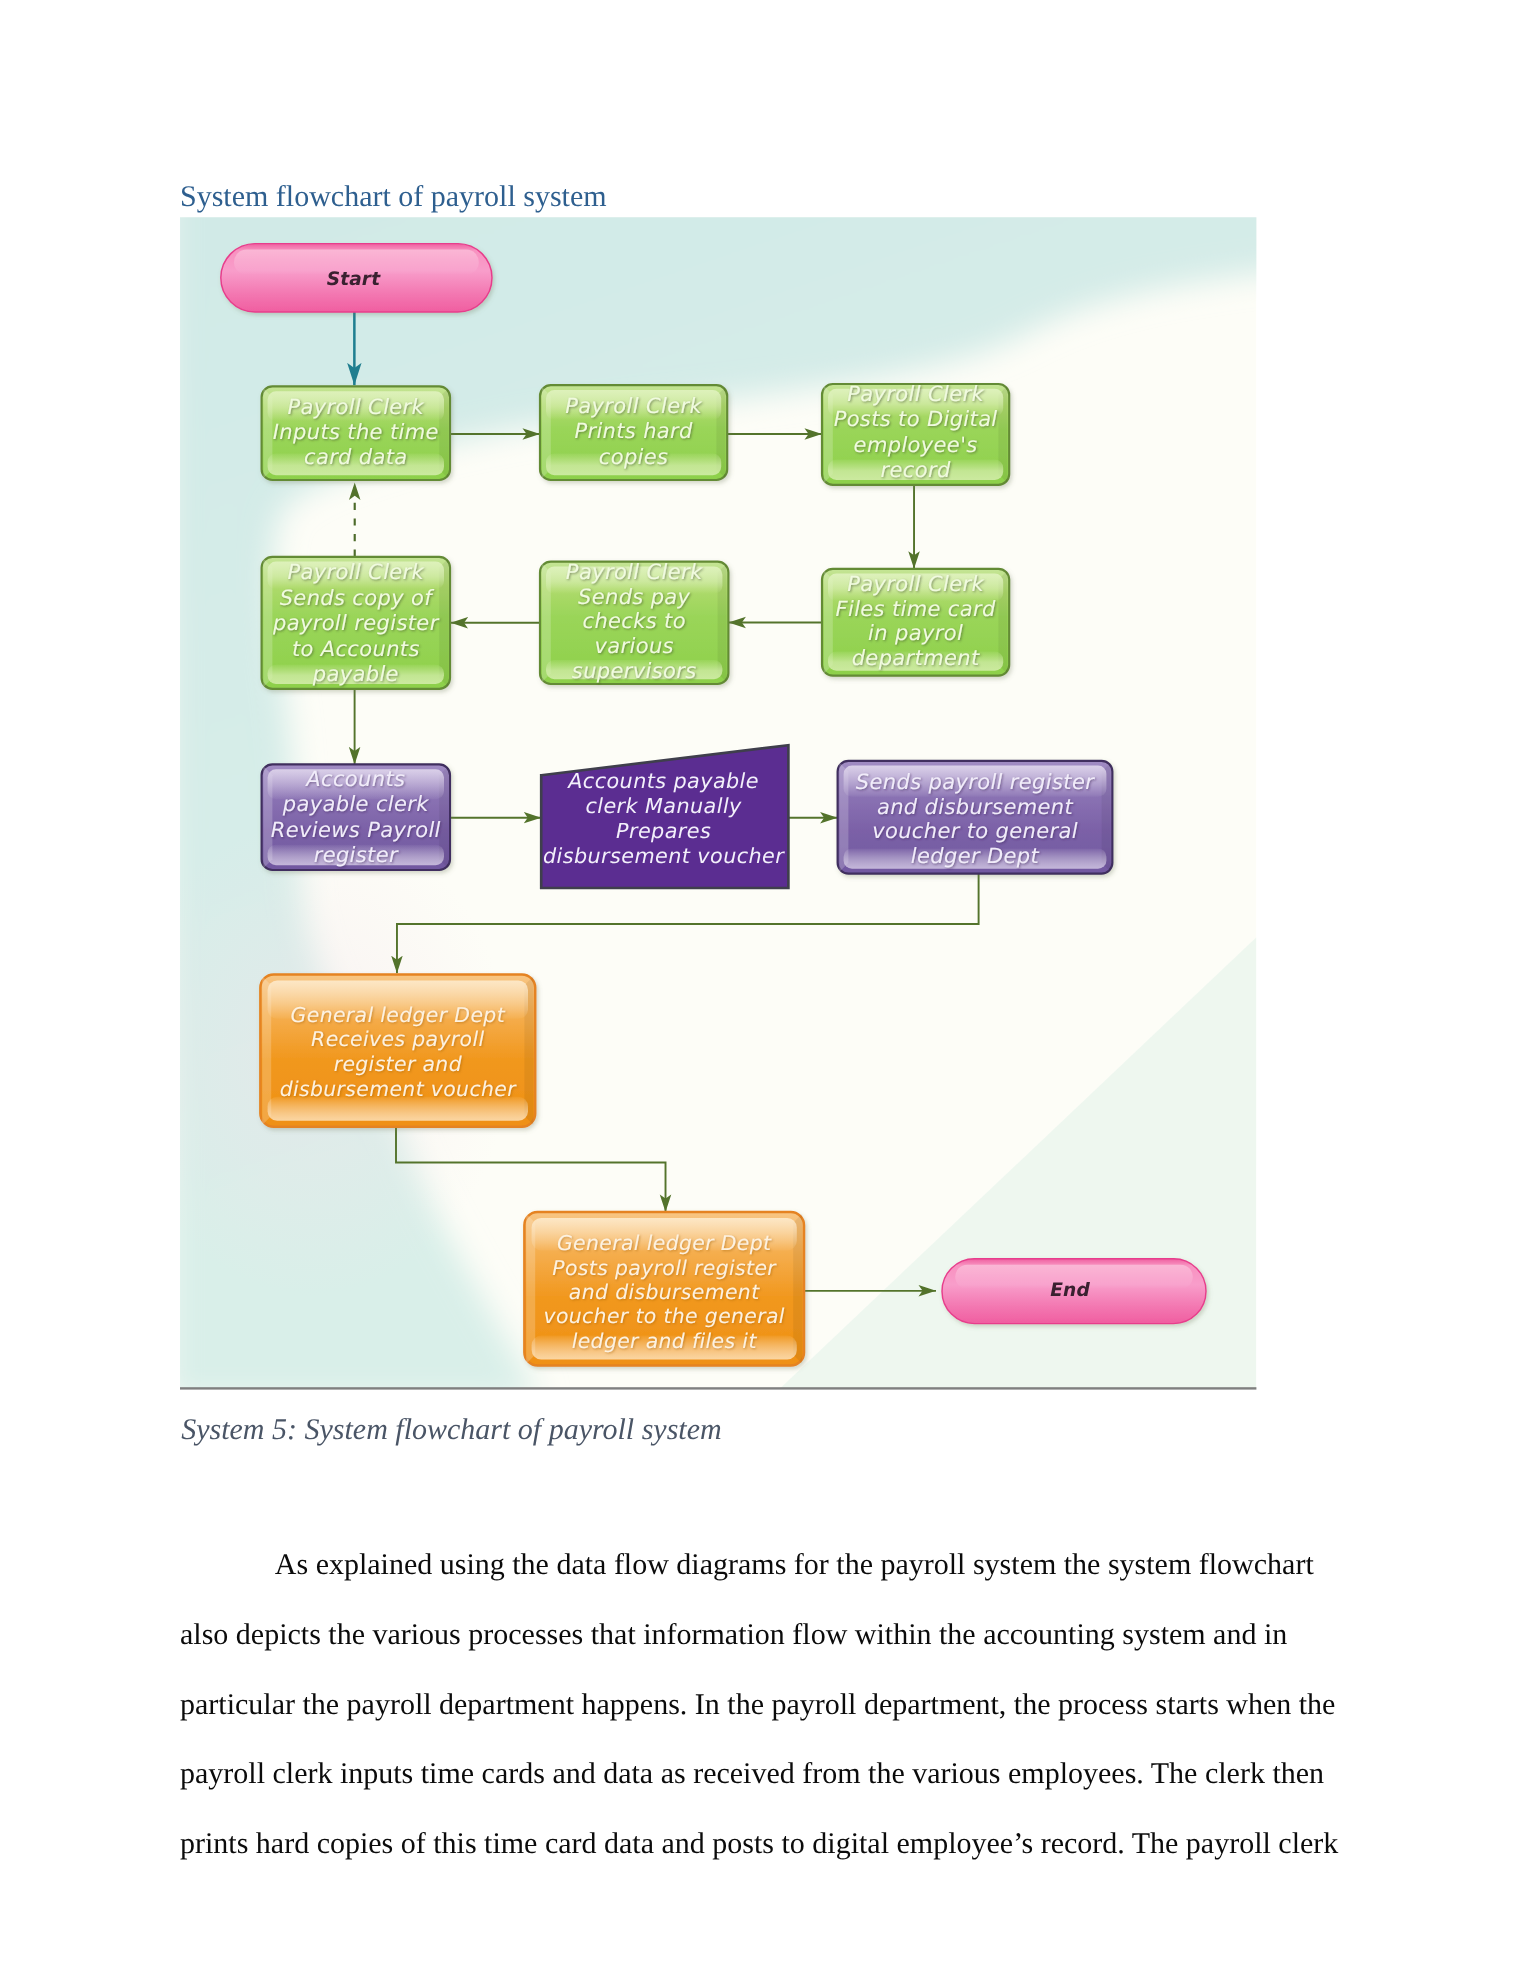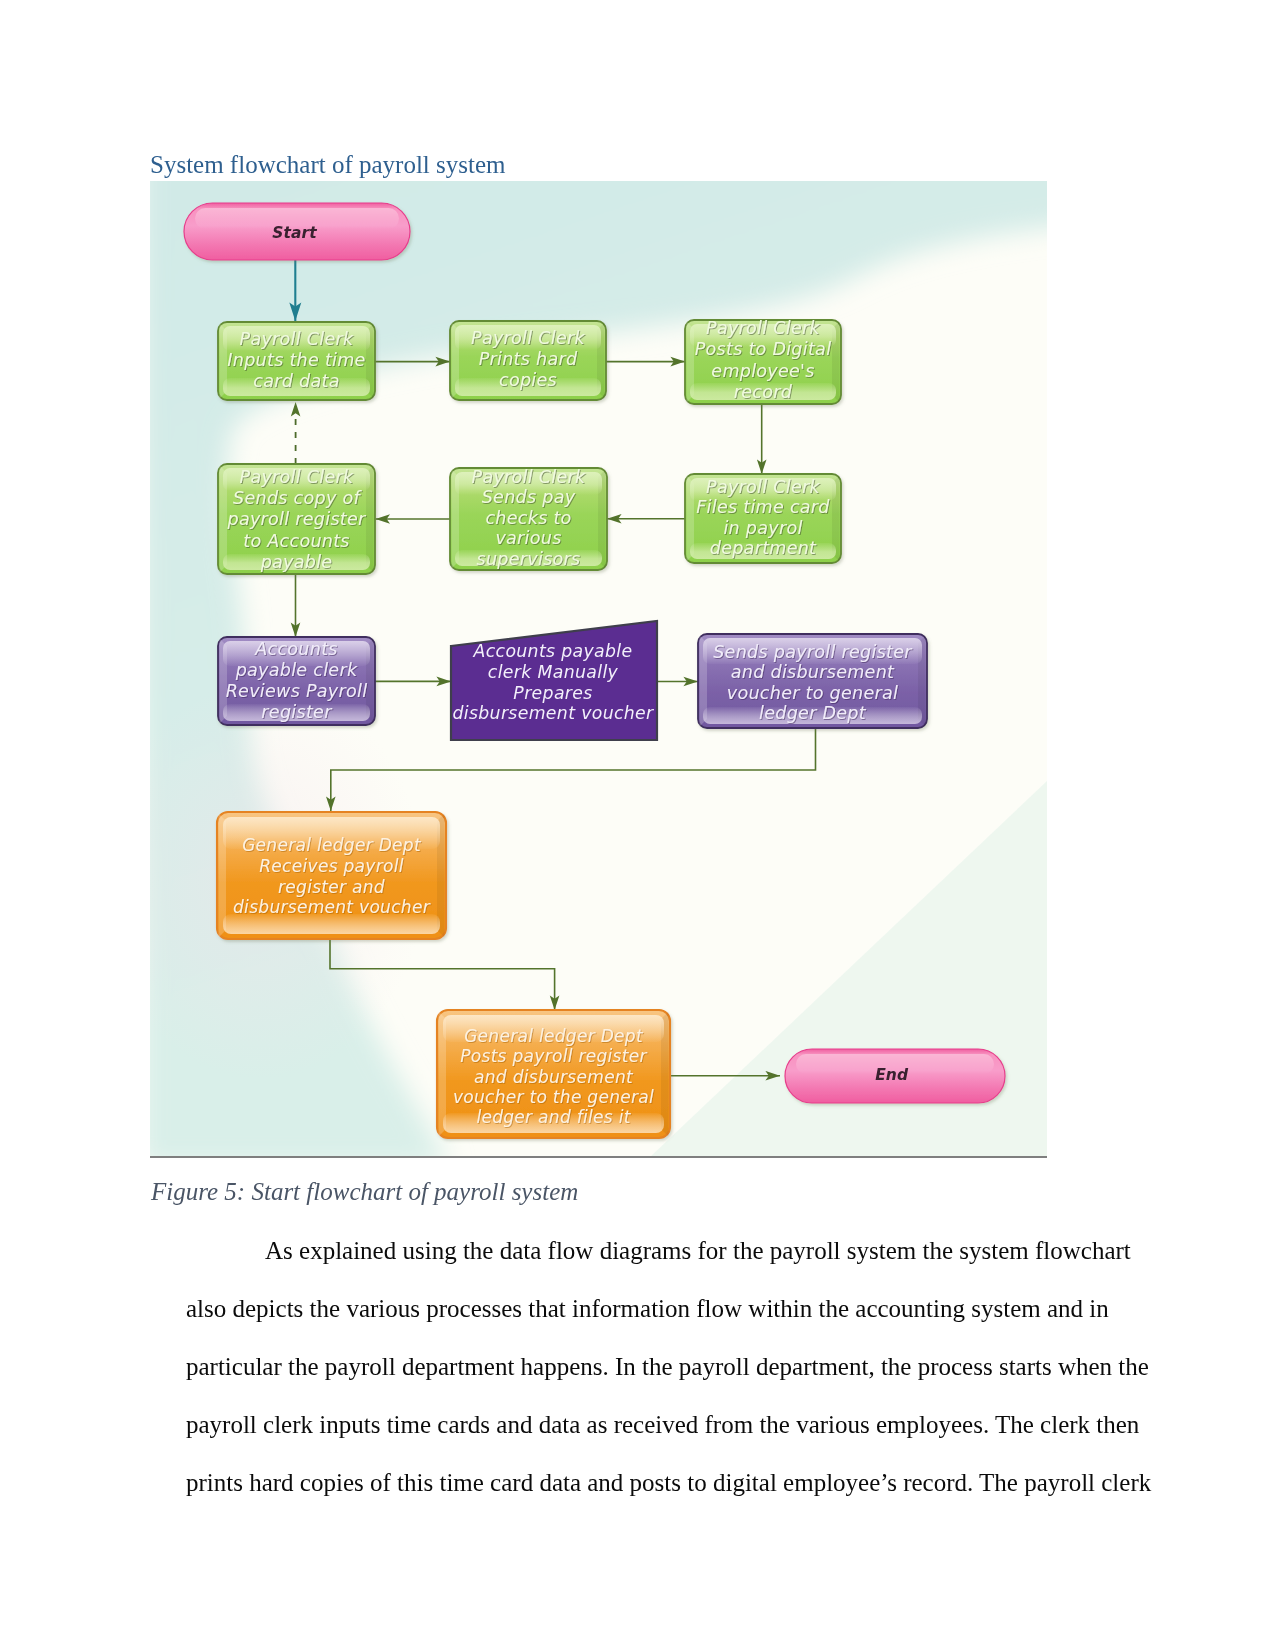--- a/index.html
+++ b/index.html
@@ -2,21 +2,21 @@
 <html><head>
 <meta charset="utf-8">
 <title>System flowchart of payroll system</title>
 <style>
   html,body{margin:0;padding:0;}
   body{width:1275px;height:1651px;background:#fff;font-family:"Liberation Serif",serif;}
   .page{position:relative;width:1275px;height:1651px;overflow:hidden;}
   .heading{position:absolute;left:150px;top:148px;font-size:25px;color:#2e5f8f;line-height:34px;}
   .figwrap{position:absolute;left:150px;top:181px;width:897px;height:976px;font-style:italic;}
   .figcap{position:absolute;left:151px;top:1175px;font-size:25px;font-style:italic;color:#4a5566;line-height:34px;}
-  .para{position:absolute;left:150px;top:1222px;width:972px;font-size:25px;line-height:58px;color:#0b0b0b;text-align:left;text-indent:79px;margin-left:36px;}
+  .para{position:absolute;left:150px;top:1276px;width:972px;font-size:25px;line-height:58px;color:#0b0b0b;text-align:left;text-indent:79px;}
   .hr{position:absolute;left:150px;top:1156px;width:897px;height:2px;background:#7f7f7f;}
   .fc{display:block;}
   .fc text{font-family:"DejaVu Sans",sans-serif;}
   .lbl-g{font-size:17.5px;fill:#f0fadf;letter-spacing:0.3px;filter:url(#txtsh);}
   .lbl-p{font-size:17.5px;fill:#f1ecfa;letter-spacing:0.3px;filter:url(#txtshp);}
   .lbl-p2{font-size:17.3px;fill:#f3f0fb;letter-spacing:0.35px;}
   .lbl-o{font-size:17px;fill:#fdf2e0;letter-spacing:0.3px;filter:url(#txtsho);}
   .lbl-dark{font-size:15.5px;fill:#3a2130;font-weight:bold;letter-spacing:0.1px;}
 </style>
 </head>
@@ -274,15 +274,15 @@
 
       <g>
         <rect x="635" y="868" width="220" height="54" rx="27" ry="27" fill="url(#pinkBody)" stroke="#e73d8c" stroke-width="1.2" filter="url(#softsh)"></rect>
         <rect x="646" y="873" width="198" height="20" rx="10" ry="10" fill="url(#pinkGloss)"></rect>
         <text class="lbl-dark" x="741.7" y="899.4" text-anchor="middle">End</text>
       </g>
     </g>
   </svg>
   </div>
   <div class="hr"></div>
-  <div class="figcap">Figure 5: Start flowchart of payroll system</div>
+  <div class="figcap">System 5: System flowchart of payroll system</div>
   <div class="para">As explained using the data flow diagrams for the payroll system the system flowchart also depicts the various processes that information flow within the accounting system and in particular the payroll department happens. In the payroll department, the process starts when the payroll clerk inputs time cards and data as received from the various employees. The clerk then prints hard copies of this time card data and posts to digital employee’s record. The payroll clerk</div>
 </div>
 
 </body></html>

